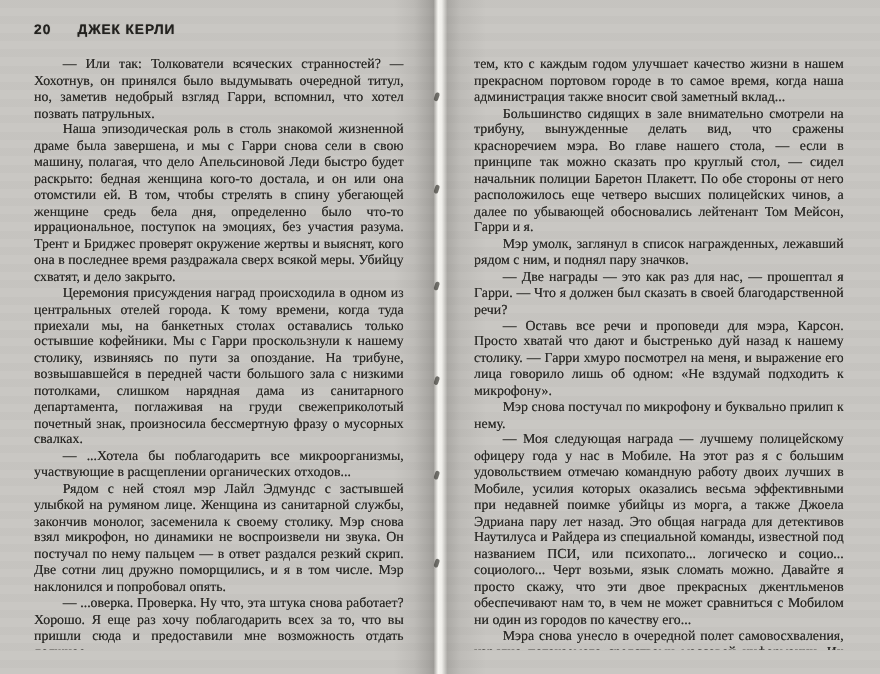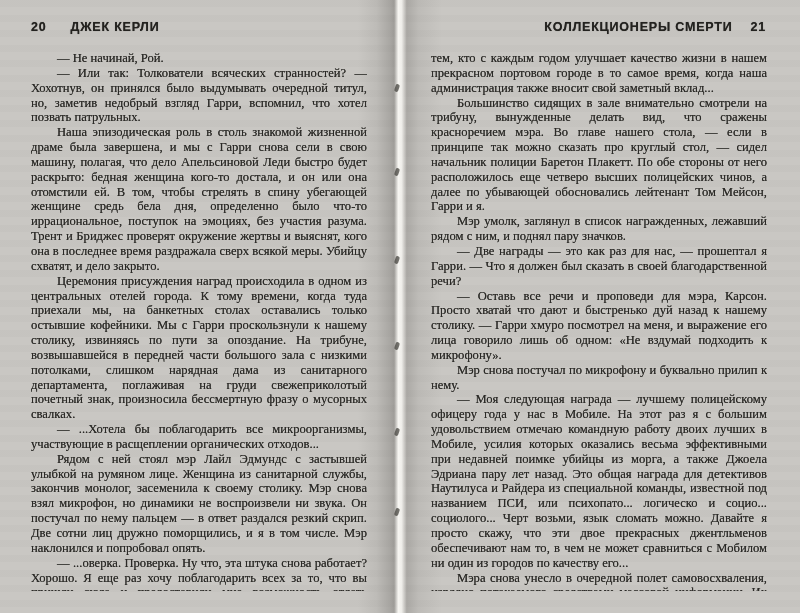--- a/index.html
+++ b/index.html
@@ -88,35 +88,30 @@
 
 <div class="spread">
   <div class="bleed"></div>
 
   <div class="page page-left">
     <div class="running-head">
       <span>20</span>
       <span>ДЖЕК КЕРЛИ</span>
     </div>
     <div class="body-text" id="left-body">
-        <p class="para">— Не начинай, Рой.</p>
         <p class="para">— Или так: Толкователи всяческих странностей? — Хохотнув, он принялся было выдумывать очередной титул, но, заметив недобрый взгляд Гарри, вспомнил, что хотел позвать патрульных.</p>
         <p class="para">Наша эпизодическая роль в столь знакомой жизненной драме была завершена, и мы с Гарри снова сели в свою машину, полагая, что дело Апельсиновой Леди быстро будет раскрыто: бедная женщина кого-то достала, и он или она отомстили ей. В том, чтобы стрелять в спину убегающей женщине средь бела дня, определенно было что-то иррациональное, поступок на эмоциях, без участия разума. Трент и Бриджес проверят окружение жертвы и выяснят, кого она в последнее время раздражала сверх всякой меры. Убийцу схватят, и дело закрыто.</p>
         <p class="para">Церемония присуждения наград происходила в одном из центральных отелей города. К тому времени, когда туда приехали мы, на банкетных столах оставались только остывшие кофейники. Мы с Гарри проскользнули к нашему столику, извиняясь по пути за опоздание. На трибуне, возвышавшейся в передней части большого зала с низкими потолками, слишком нарядная дама из санитарного департамента, поглаживая на груди свежеприколотый почетный знак, произносила бессмертную фразу о мусорных свалках.</p>
         <p class="para">— ...Хотела бы поблагодарить все микроорганизмы, участвующие в расщеплении органических отходов...</p>
         <p class="para">Рядом с ней стоял мэр Лайл Эдмундс с застывшей улыбкой на румяном лице. Женщина из санитарной службы, закончив монолог, засеменила к своему столику. Мэр снова взял микрофон, но динамики не воспроизвели ни звука. Он постучал по нему пальцем — в ответ раздался резкий скрип. Две сотни лиц дружно поморщились, и я в том числе. Мэр наклонился и попробовал опять.</p>
         <p class="para">— ...оверка. Проверка. Ну что, эта штука снова работает? Хорошо. Я еще раз хочу поблагодарить всех за то, что вы пришли сюда и предоставили мне возможность отдать должное</p>
       </div>
   </div>
 
   <div class="page page-right">
-    <div class="running-head">
-      <span>КОЛЛЕКЦИОНЕРЫ СМЕРТИ</span>
-      <span>21</span>
-    </div>
     <div class="body-text" id="right-body">
         <p class="para cont">тем, кто с каждым годом улучшает качество жизни в нашем прекрасном портовом городе в то самое время, когда наша администрация также вносит свой заметный вклад...</p>
         <p class="para">Большинство сидящих в зале внимательно смотрели на трибуну, вынужденные делать вид, что сражены красноречием мэра. Во главе нашего стола, — если в принципе так можно сказать про круглый стол, — сидел начальник полиции Баретон Плакетт. По обе стороны от него расположилось еще четверо высших полицейских чинов, а далее по убывающей обосновались лейтенант Том Мейсон, Гарри и я.</p>
         <p class="para">Мэр умолк, заглянул в список награжденных, лежавший рядом с ним, и поднял пару значков.</p>
         <p class="para">— Две награды — это как раз для нас, — прошептал я Гарри. — Что я должен был сказать в своей благодарственной речи?</p>
         <p class="para">— Оставь все речи и проповеди для мэра, Карсон. Просто хватай что дают и быстренько дуй назад к нашему столику. — Гарри хмуро посмотрел на меня, и выражение его лица говорило лишь об одном: «Не вздумай подходить к микрофону».</p>
         <p class="para">Мэр снова постучал по микрофону и буквально прилип к нему.</p>
         <p class="para">— Моя следующая награда — лучшему полицейскому офицеру года у нас в Мобиле. На этот раз я с большим удовольствием отмечаю командную работу двоих лучших в Мобиле, усилия которых оказались весьма эффективными при недавней поимке убийцы из морга, а также Джоела Эдриана пару лет назад. Это общая награда для детективов Наутилуса и Райдера из специальной команды, известной под названием ПСИ, или психопато... логическо и социо... социолого... Черт возьми, язык сломать можно. Давайте я просто скажу, что эти двое прекрасных джентльменов обеспечивают нам то, в чем не может сравниться с Мобилом ни один из городов по качеству его...</p>
         <p class="para">Мэра снова унесло в очередной полет самовосхваления, изрядно потакаемого средствами массовой информации. Их представители — репортеры, фотографы, видеооператор из «Мобил Реджистер» — толпились сбоку. Я заметил пристально смотревшую на меня женщину-репортера с «Канала 14».</p>
       </div>

